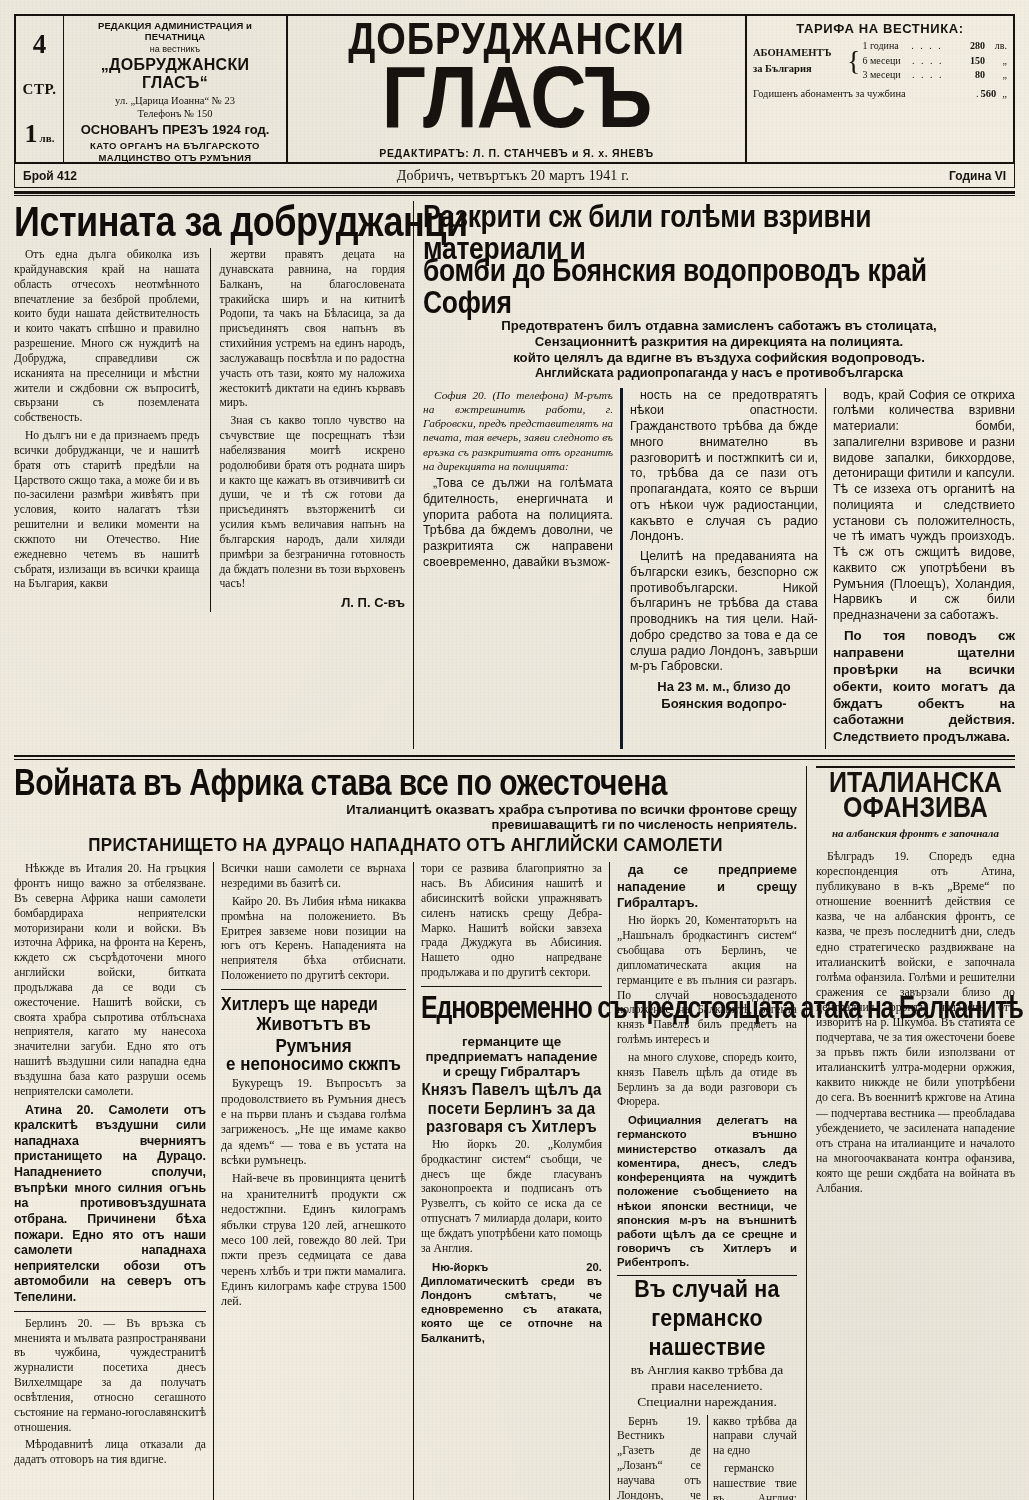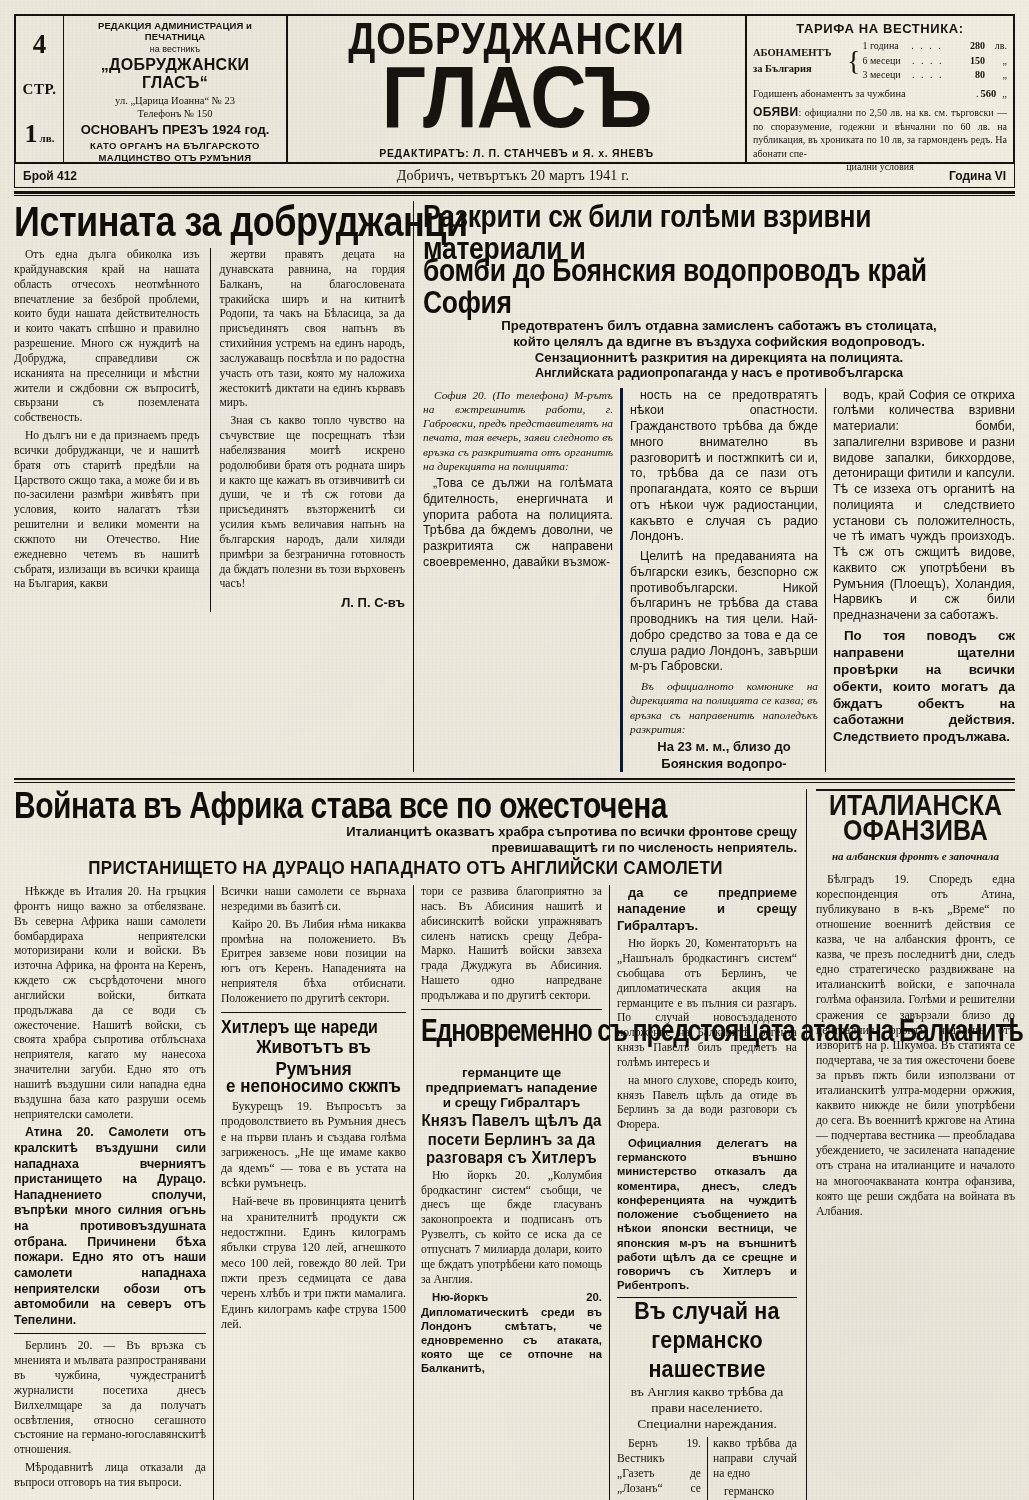--- a/index.html
+++ b/index.html
@@ -134,21 +134,21 @@
   .s2col.d{flex:1;padding-right:0;}
 
   
   .h-ital{font-family:"Liberation Sans",sans-serif;font-weight:bold;font-size:25px;
     line-height:1.0;letter-spacing:0px;text-align:center;transform:scaleY(1.15);}
   .sub-ital{font-style:italic;font-weight:bold;font-size:11px;text-align:center;
     line-height:1.25;margin-top:7px;font-family:"Liberation Serif",serif;}
   .h-balkan{font-size:25.5px;line-height:1;letter-spacing:-1.2px;text-align:center;
     transform:scaleY(1.22);transform-origin:top center;white-space:nowrap;}
   .sub-balkan1{font-family:"Liberation Sans",sans-serif;font-weight:bold;font-size:13.4px;
-    text-align:center;margin-top:25px;}
+    text-align:center;margin-top:17px;}
   .sub-balkan2{font-family:"Liberation Sans",sans-serif;font-weight:bold;font-size:15px;
     text-align:center;margin-top:3px;letter-spacing:.2px;transform:scaleY(1.1);}
   .h-rum{font-family:"Liberation Sans",sans-serif;font-weight:bold;font-size:17px;
     line-height:1.1;text-align:center;transform:scaleY(1.12);margin-top:5px;}
 
   
   .h-invasion{font-family:"Liberation Sans",sans-serif;font-weight:bold;font-size:21.5px;
     text-align:center;letter-spacing:.2px;transform:scaleY(1.15);}
   .sub-inv{font-size:13.5px;text-align:center;margin-top:6px;font-family:"Liberation Serif",serif;}
   .sub-inv2{font-size:13.5px;text-align:center;font-family:"Liberation Serif",serif;}
@@ -225,24 +225,20 @@
               <span class="u">„</span>
             </div>
           </div>
         </div>
         <div class="tar-year">
           <span class="t">Годишенъ абонаментъ за чужбина</span>
           <span>.</span>
           <span class="v">560</span>
           <span>„</span>
         </div>
-        <div class="tar-ads">
-          <b>ОБЯВИ</b><span>: официални по 2,50 лв. на кв. см. търговски — по споразумение, годежни и вѣнчални по 60 лв. на публикация, въ хрониката по 10 лв, за гармонденъ редъ. На абонати спе-</span>
-          <span class="last">циални условия</span>
-        </div>
       </div>
     </div>
 
     <div class="issueline">
       <span class="n">Брой 412</span>
       <span class="d">Добричъ, четвъртъкъ 20 мартъ 1941 г.</span>
       <span class="y">Година VI</span>
     </div>
 
     <div class="rule-thick"></div>
@@ -262,40 +258,37 @@
             <div class="sig">Л. П. С-въ</div>
           </div>
         </div>
       </div>
 
       <div class="s1-right">
         <div class="h-sofia hl-black">Разкрити сж били голѣми взривни материали и</div>
         <div class="h-sofia hl-black">бомби до Боянския водопроводъ край София</div>
         <div class="sub-sofia">
           <span class="l">Предотвратенъ билъ отдавна замисленъ саботажъ въ столицата,</span>
+          <span class="l">Сензационнитѣ разкрития на дирекцията на полицията.</span>
           <span class="l">който целялъ да вдигне въ въздуха софийския водопроводъ.</span>
-          <span class="l">Сензационнитѣ разкрития на дирекцията на полицията.</span>
           <span class="l sp">Английската радиопропаганда у насъ е противобългарска</span>
         </div>
         <div class="s1r-cols">
           <div class="s1r-c c1">
             <div class="lead-it">
               <p>София 20. (По телефона) М-рътъ на вжтрешнитѣ работи, г. Габровски, предъ представителятъ на печата, тая вечерь, заяви следното въ връзка съ разкритията отъ органитѣ на дирекцията на полицията:</p>
             </div>
             <div class="big-body">
               <p>„Това се дължи на голѣмата бдителность, енергичната и упорита работа на полицията. Трѣбва да бждемъ доволни, че разкритията сж направени своевременно, давайки възмож-</p>
             </div>
           </div>
           <div class="s1r-c c2">
             <div class="big-body">
               <p class="noind">ность на се предотвратятъ нѣкои опастности. Гражданството трѣбва да бжде много внимателно въ разговоритѣ и постжпкитѣ си и, то, трѣбва да се пази отъ пропагандата, която се върши отъ нѣкои чуж радиостанции, какъвто е случая съ радио Лондонъ.</p>
               <p>Целитѣ на предаванията на български езикъ, безспорно сж противобългарски. Никой българинъ не трѣбва да става проводникъ на тия цели. Най-добро средство за това е да се слуша радио Лондонъ, завърши м-ръ Габровски.</p>
-            </div>
-            <div class="lead-it">
-              <p>Въ официалното комюнике на дирекцията на полицията се казва; въ връзка съ направенитѣ наполедъкъ разкрития:</p>
             </div>
             <div class="bold-body" style="font-size:13px;text-align:center">На 23 м. м., близо до Боянския водопро-</div>
           </div>
           <div class="s1r-c c3">
             <div class="big-body">
               <p class="noind">водъ, край София се откриха голѣми количества взривни материали: бомби, запалигелни взривове и разни видове запалки, бикхордове, детониращи фитили и капсули. Тѣ се иззеха отъ органитѣ на полицията и следствието установи съ положителность, че тѣ иматъ чуждъ произходъ. Тѣ сж отъ сжщитѣ видове, каквито сж употрѣбени въ Румъния (Плоещъ), Холандия, Нарвикъ и сж били предназначени за саботажъ.</p>
             </div>
             <div class="bold-body" style="font-size:13.4px">
               <p>По тоя поводъ сж направени щателни провѣрки на всички обекти, които могатъ да бждатъ обектъ на саботажни действия. Следствието продължава.</p>
             </div>
@@ -319,21 +312,21 @@
           <div class="s2col a">
             <div class="body">
               <p>Нѣкжде въ Италия 20. На гръцкия фронтъ нищо важно за отбелязване. Въ северна Африка наши самолети бомбардираха неприятелски моторизирани коли и войски. Въ източна Африка, на фронта на Керенъ, кждето сж съсрѣдоточени много английски войски, битката продължава да се води съ ожесточение. Нашитѣ войски, съ своята храбра съпротива отблъснаха неприятеля, кагато му нанесоха значителни загуби. Едно ято отъ нашитѣ въздушни сили нападна една въздушна база като разруши осемь неприятелски самолети.</p>
             </div>
             <div class="bold-body" style="font-size:12.4px">
               <p>Атина 20. Самолети отъ кралскитѣ въздушни сили нападнаха вчерниятъ пристанището на Дурацо. Нападнението сполучи, въпрѣки много силния огънь на противовъздушната отбрана. Причинени бѣха пожари. Едно ято отъ наши самолети нападнаха неприятелски обози отъ автомобили на северъ отъ Тепелини.</p>
             </div>
             <div class="sep-s"></div>
             <div class="body">
               <p>Берлинъ 20. — Въ връзка съ мненията и мълвата разпространявани въ чужбина, чуждестранитѣ журналисти посетиха днесъ Вилхелмщаре за да получатъ освѣтления, относно сегашното състояние на германо-югославянскитѣ отношения.</p>
-              <p>Мѣродавнитѣ лица отказали да въпроси отговоръ на тия въпроси.</p>
+              <p>Мѣродавнитѣ лица отказали да дадатъ отговоръ на тия вдигне.</p>
             </div>
           </div>
           <div class="s2col b">
             <div class="body">
               <p class="noind">Всички наши самолети се върнаха незредими въ базитѣ си.</p>
               <p>Кайро 20. Въ Либия нѣма никаква промѣна на положението. Въ Еритрея завземе нови позиции на югъ отъ Керенъ. Нападенията на неприятеля бѣха отбиснати. Положението по другитѣ сектори.</p>
             </div>
             <div class="sep-s"></div>
             <div class="hl-black" style="font-size:16px;line-height:1.08;transform:scaleY(1.1)">Хитлеръ ще нареди</div>
             <div class="h-rum hl-black">Животътъ въ Румъния</div>

